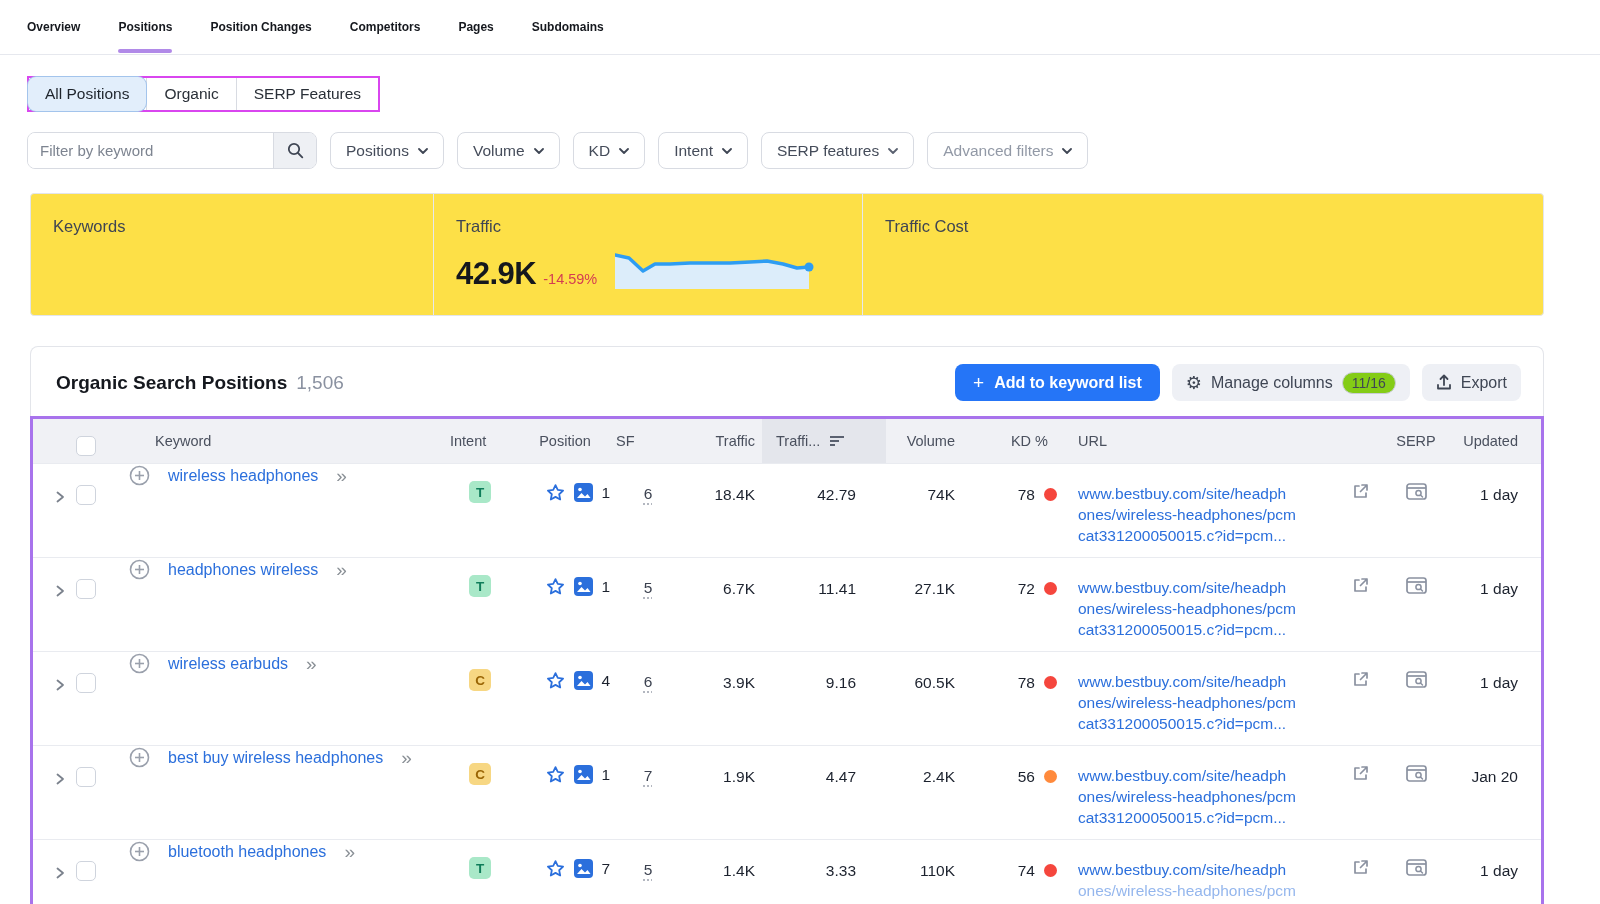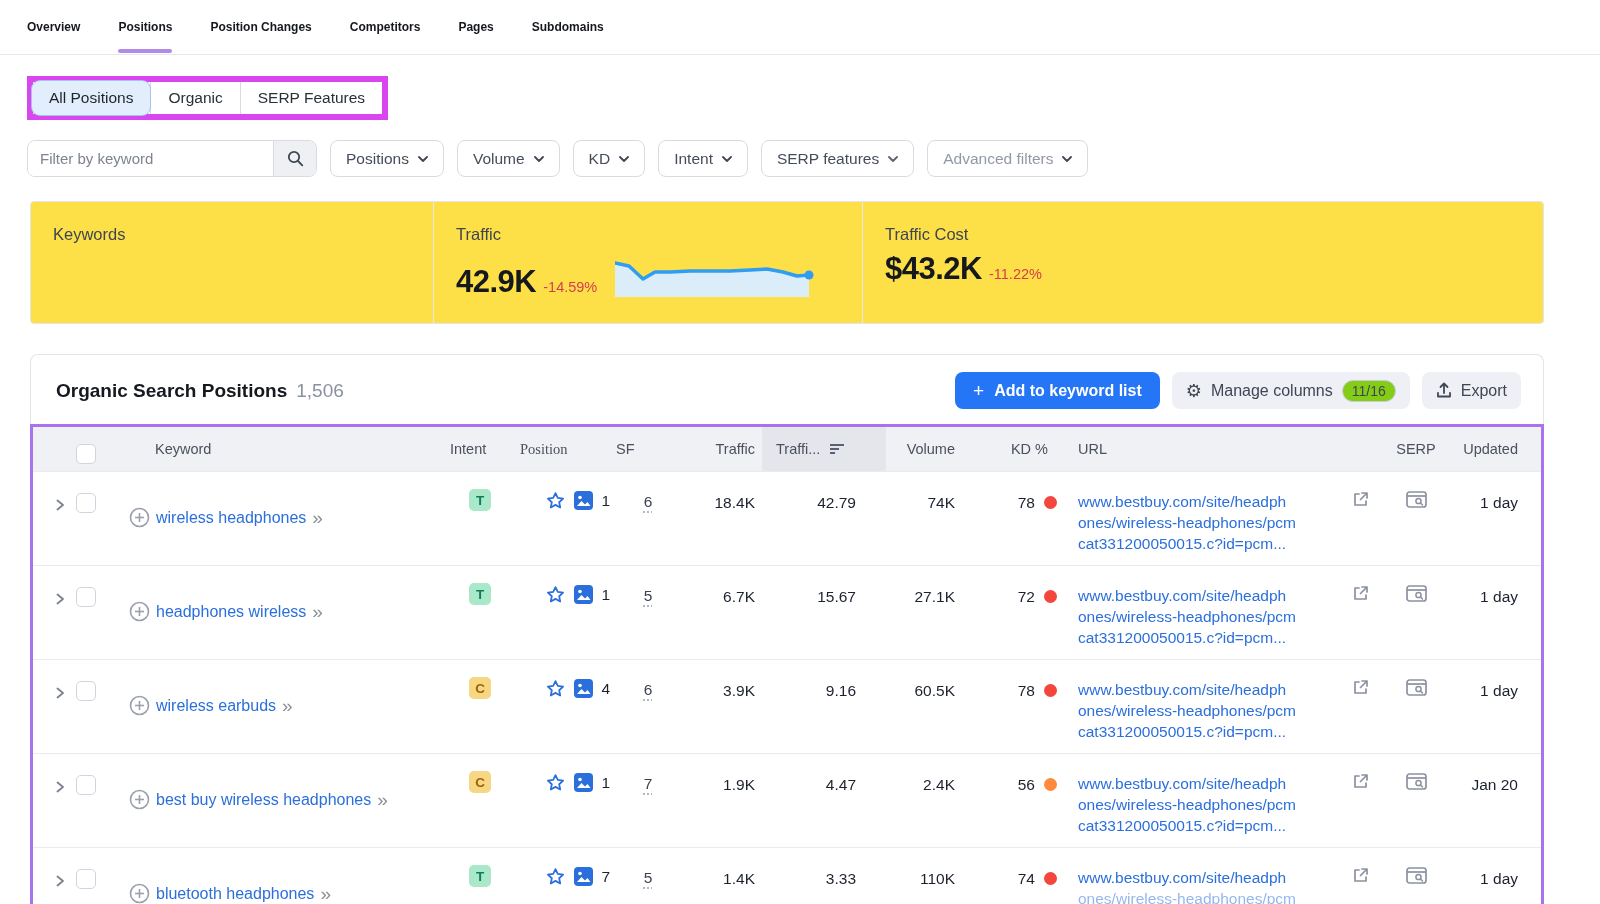--- a/index.html
+++ b/index.html
@@ -10,21 +10,21 @@
   .topnav { height:55px; display:flex; align-items:center; gap:38px; padding:0 27px;
     border-bottom:1px solid #e6e8ee; background:#fff; }
   .navtab { position:relative; font-size:12px; font-weight:600; color:#15181e; cursor:pointer;
     height:55px; display:flex; align-items:center; }
   .navtab .underline { display:none; }
   .navtab.active .underline { display:block; position:absolute; left:0; right:0; bottom:2px;
     height:4px; border-radius:3px; background:#b18ae8; }
 
   
   .segwrap { padding:21px 27px 0; }
-  .seg { display:inline-flex; border:6px solid #d946ef; border-radius:0; background:#fff; }
+  .seg { display:inline-flex; border:2px solid #d946ef; border-radius:0; background:#fff; }
   .seg-opt { padding:7px 17px; font-size:15.5px; color:#2a3038; border-left:1px solid #d8dbe2;
     cursor:pointer; white-space:nowrap; }
   .seg-opt:first-child { border-left:none; }
   .seg-opt.selected { background:#e2eefb; border-radius:8px; box-shadow:0 0 0 1px #a3c4ec;
     margin:-1px 0 -1px -1px; padding:8px 17px; z-index:2; color:#1e242c; }
 
   
   .filters { display:flex; align-items:center; gap:13px; padding:20px 27px 0; }
   .kwfilter { display:flex; height:37px; border:1px solid #d8dbe2; border-radius:8px; overflow:hidden; }
   .kwfilter input { width:245px; border:none; outline:none; padding:0 12px; font-size:15px;
@@ -78,35 +78,35 @@
   .trow { display:grid;
     grid-template-columns:43px 42px 322px 80px 96px 64px 82px 124px 76px 102px 288px 32px 64px 89px;
     align-items:start; }
   .thead { background:#f0f1f5; height:44px; align-items:center; font-size:14.5px; color:#4a505e; }
   .thead .cell { padding-top:0; }
   .row { border-top:1px solid #e9ebf0; height:94px; padding-top:0; font-size:15.5px; }
   .cell { padding-top:20px; line-height:21px; }
   .thead .cell { padding-top:0; line-height:normal; }
   .c-kwh { padding-left:37px; }
   .c-inth { padding-left:10px; }
-  .c-posh { text-align:left; padding-right:6px;font-family:Liberation Serif, serif; }
+  .c-posh { text-align:center; padding-right:6px; }
   .c-sfh { text-align:left; }
   .c-numh { text-align:right; padding-right:7px; }
   .c-tph { background:#e4e6ec; height:44px; display:flex; align-items:center; gap:9px;
     padding-left:14px; cursor:pointer;text-align:right; }
   .c-kdh { text-align:right; padding-right:16px; }
   .c-urlh { padding-left:14px; }
   .c-serph { text-align:center; }
   .c-updh { text-align:right; padding-right:19px; }
 
   .c-exp { padding-left:20px; padding-top:24px; }
   .c-check { padding-top:21px; }
   .checkbox { display:inline-block; width:20px; height:20px; border:1.5px solid #cfd4dd;
     border-radius:5px; background:#fff; cursor:pointer; }
-  .c-kw { display:flex; align-items:center; gap:6px; padding-left:11px; padding-top:35px; }
+  .c-kw { display:flex; align-items:center; gap:18px; padding-left:11px; padding-top:1px; }
   .pluscircle { display:flex; flex:none; cursor:pointer; }
   .kwlink { color:#2b6fdc; font-size:16px; text-decoration:none; cursor:pointer; white-space:nowrap; }
   .dbl { color:#8a9096; font-size:19px; cursor:pointer; line-height:1; }
   .c-int { display:flex; justify-content:center; padding-top:17px; }
   .intent { width:22px; height:22px; border-radius:5px; display:flex; align-items:center;
     justify-content:center; font-size:13.5px; font-weight:700; }
   .intent-t { background:#a9e8c8; color:#0f7d5a; }
   .intent-c { background:#f7d783; color:#9a6505; }
   .c-pos { display:flex; align-items:center; justify-content:flex-end; gap:7px;
     padding-right:6px; padding-top:18px; }
@@ -221,24 +221,20 @@
       <span class="stat-change">-14.59%</span>
       <svg class="spark-line" width="205" height="44" viewBox="0 0 205 44">
         <polygon fill="#dcedfa" points="0,44 0,10 14,13 28,26 40,19 55,19 75,18 95,18 115,18 135,17 152,16 168,19 182,23 194,22 194,44"></polygon>
         <polyline fill="none" stroke="#2e9df2" stroke-width="3.5" stroke-linejoin="round" stroke-linecap="round" points="0,10 14,13 28,26 40,19 55,19 75,18 95,18 115,18 135,17 152,16 168,19 182,23 194,22"></polyline>
         <circle r="4.5" fill="#2e9df2" cx="194" cy="22"></circle>
       </svg>
     </div>
   </div>
   <div class="stat c">
     <div class="stat-label">Traffic Cost</div>
-    <div class="stat-row">
-      <span class="stat-value">$43.2K</span>
-      <span class="stat-change">-11.22%</span>
-    </div>
   </div>
 </div>
 
 <div class="sectioncard">
   <div class="sechead">
     <span class="sechead-title">Organic Search Positions</span>
     <span class="sechead-count">1,506</span>
     <div class="sechead-actions">
       <button class="btn-blue">
         <span class="plus">+</span>
@@ -365,21 +361,21 @@
             </svg>
           <svg width="21" height="21" viewBox="0 0 21 21">
               <rect x="1" y="1" width="19" height="19" rx="4" fill="#2b6fdc"></rect>
               <circle cx="7" cy="7.5" r="1.8" fill="#fff"></circle>
               <path d="M4 16 l4.5-5 3.5 3.5 2.5-2.5 3 4z" fill="#fff"></path>
             </svg>
           <span class="posnum">1</span>
         </div>
         <div class="cell c-sf"><span class="sfnum">5</span></div>
         <div class="cell c-num">6.7K</div>
-        <div class="cell c-tp">15.67</div>
+        <div class="cell c-tp">11.41</div>
         <div class="cell c-num">27.1K</div>
         <div class="cell c-kd">
             <span>72</span>
             <span class="dot dot-red"></span>
           </div>
         <div class="cell c-url">
           <span class="uline">www.bestbuy.com/site/headph</span>
           <span class="uline">ones/wireless-headphones/pcm</span>
           <span class="uline">cat331200050015.c?id=pcm...</span>
         </div>

